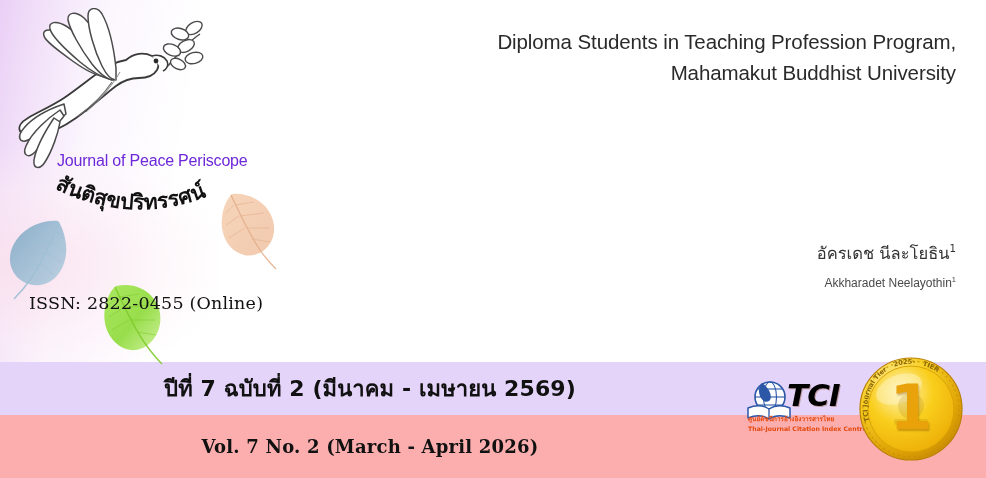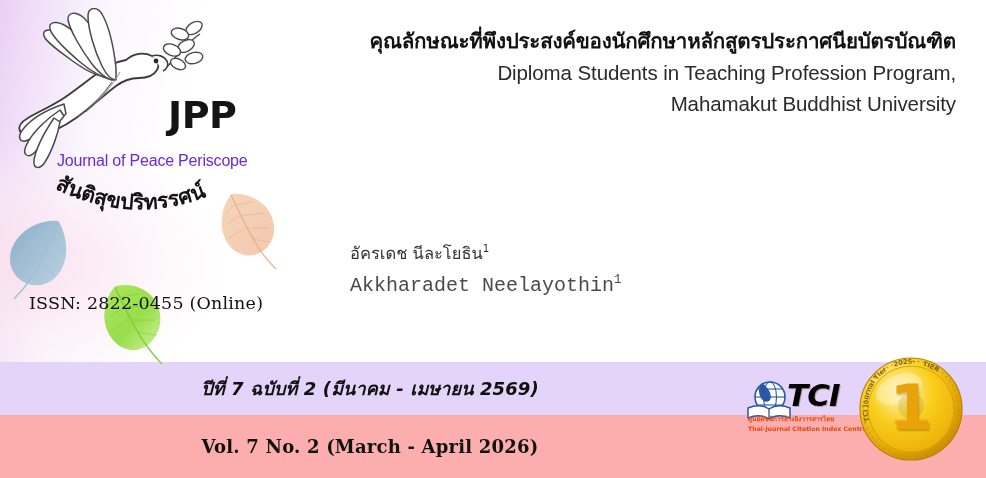--- a/index.html
+++ b/index.html
@@ -130,50 +130,49 @@
     font-family: "Liberation Sans", sans-serif;
     font-size: 20.5px;
     font-weight: normal;
     color: #2a2a2a;
     line-height: 31px;
     letter-spacing: -0.1px;
   }
 
   #author-block {
     position: absolute;
-    left: 350px; top: 236px;
+    left: 330px; top: 236px;
     width: 626px;
-    text-align: left;
+    text-align: right;
   }
   .a-thai {
     font-family: "DejaVu Sans", sans-serif;
     font-size: 16.5px;
     color: #333333;
     line-height: 26px;
   }
   .a-eng {
-    font-family: Liberation Mono, monospace;
-    font-size: 20px;
+    font-family: Liberation Sans, sans-serif;
+    font-size: 12px;
     color: #4a4a4a;
     line-height: 26px;
   }
   sup { font-size: 0.62em; vertical-align: super; }
 
   
   #issue-thai {
     position: absolute;
     left: 0; top: 362px;
     width: 740px; height: 53px;
     display: flex; align-items: center; justify-content: center;
     font-family: "DejaVu Sans", sans-serif;
-    font-size: 18px;
+    font-size: 22px;
     font-weight: bold;
     color: #111111;
     letter-spacing: 0.1px;
-    font-style: italic;
   }
   #issue-eng {
     position: absolute;
     left: 0; top: 415px;
     width: 740px; height: 63px;
     display: flex; align-items: center; justify-content: center;
     font-family: "DejaVu Serif", serif;
     font-size: 18px;
     font-weight: bold;
     color: #111111;
@@ -360,37 +359,35 @@
           <ellipse cx="186" cy="20" rx="9" ry="5.5" transform="rotate(-32 186 20)"></ellipse>
           <ellipse cx="172" cy="26" rx="9" ry="5.5" transform="rotate(18 172 26)"></ellipse>
           <ellipse cx="178" cy="38" rx="9" ry="5.5" transform="rotate(-28 178 38)"></ellipse>
           <ellipse cx="164" cy="42" rx="9" ry="5.5" transform="rotate(22 164 42)"></ellipse>
           <ellipse cx="186" cy="50" rx="9" ry="5.5" transform="rotate(-14 186 50)"></ellipse>
           <ellipse cx="170" cy="56" rx="8" ry="5" transform="rotate(26 170 56)"></ellipse>
         </g>
       </svg>
     </div>
 
-    <div id="jpp-text">JPP</div>
     <div id="jpp-sub">Journal of Peace Periscope</div>
 
     <svg id="thai-arc" viewBox="0 0 250 80">
       <defs>
         <path id="arcPath" d="M4 34 Q120 96 234 6" fill="none"></path>
       </defs>
       <text>
         <textPath href="#arcPath" startOffset="4%">สันติสุขปริทรรศน์</textPath>
       </text>
     </svg>
 
     <div id="issn">ISSN: 2822-0455 (Online)</div>
   </div>
 
   <div id="title-block">
-    <div class="t-thai">คุณลักษณะที่พึงประสงค์ของนักศึกษาหลักสูตรประกาศนียบัตรบัณฑิต</div>
     <div class="t-eng">Diploma Students in Teaching Profession Program,</div>
     <div class="t-eng">Mahamakut Buddhist University</div>
   </div>
 
   <div id="author-block">
     <div class="a-thai"><span>อัครเดช นีละโยธิน</span><sup>1</sup></div>
     <div class="a-eng"><span>Akkharadet Neelayothin</span><sup>1</sup></div>
   </div>
 
   <div id="issue-thai">ปีที่ 7 ฉบับที่ 2 (มีนาคม - เมษายน 2569)</div>

